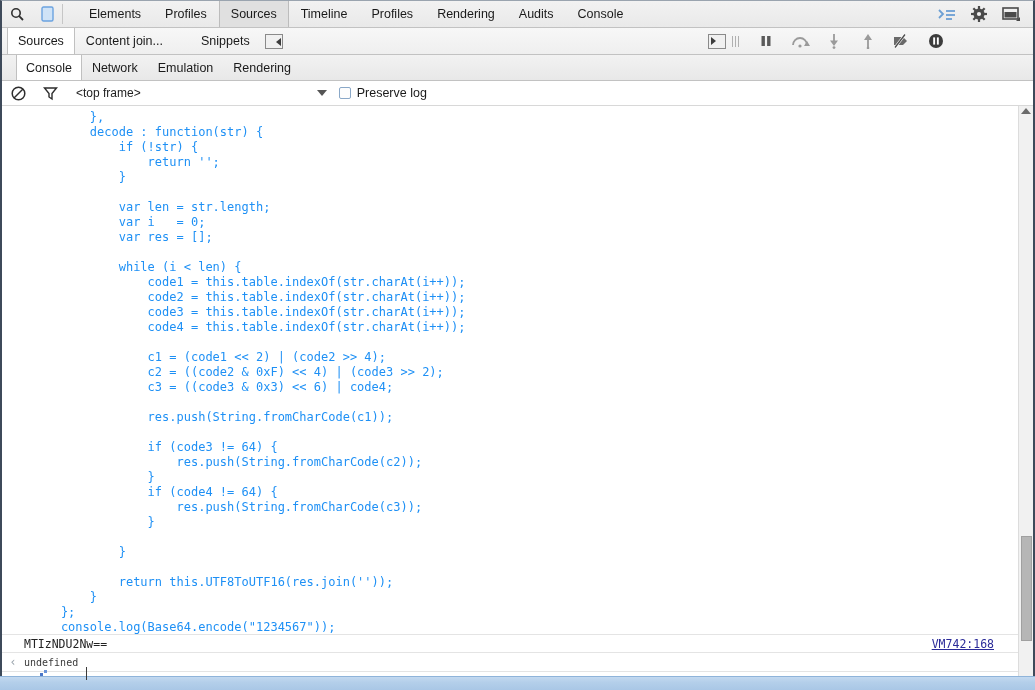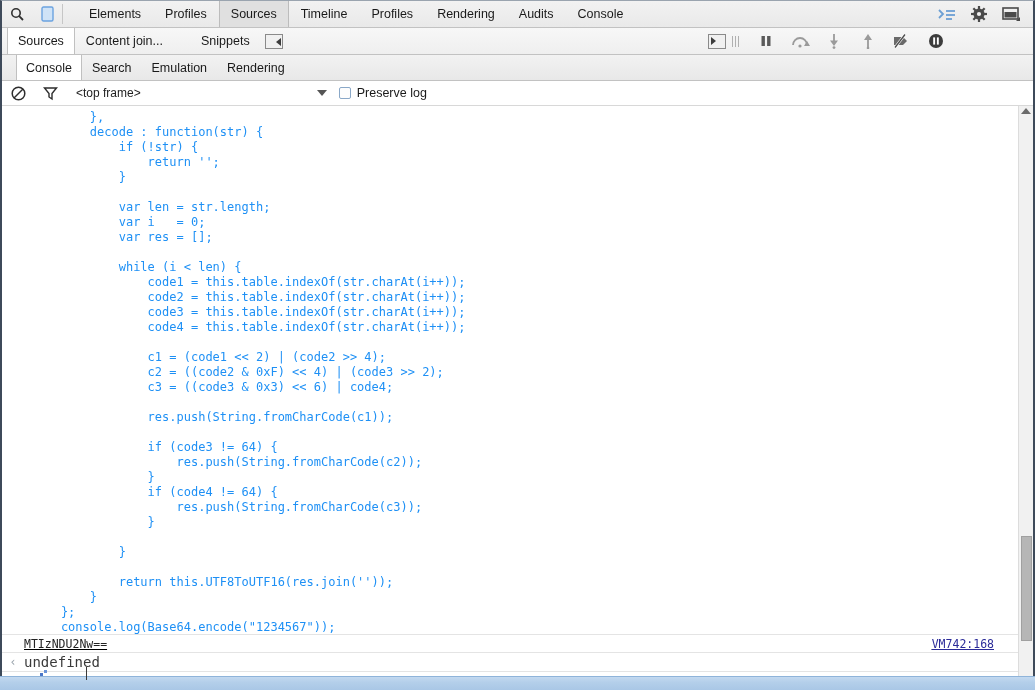--- a/index.html
+++ b/index.html
@@ -254,21 +254,21 @@
     background: #fff;
     border-bottom: 1px solid #e4e4e4;
   }
   .ret-arrow {
     width: 22px; text-align: center;
     color: #9aa4ad; font-size: 12px;
     font-family: "DejaVu Sans", sans-serif;
   }
   .ret-text {
     font-family: "DejaVu Sans Mono", "Liberation Mono", monospace;
-    font-size: 14px; color: #3a3a3a;
+    font-size: 10px; color: #3a3a3a;
   }
   .prompt-row {
     position: absolute; left: 0; right: 0;
     height: 20px;
     display: flex; align-items: center;
     background: #fff;
   }
   .prompt-arrow {
     width: 22px; text-align: center;
     color: #2a6fd6; font-size: 13px; font-weight: bold;
@@ -451,21 +451,21 @@
         </div>
         <div class="dbg-right-pad"></div>
       </div>
     </div>
 
     <div class="drawer-tabs">
       <div class="drawer-tab active">
           <span>Console</span>
         </div>
       <div class="drawer-tab">
-          <span>Search</span>
+          <span>Network</span>
         </div>
       <div class="drawer-tab">
           <span>Emulation</span>
         </div>
       <div class="drawer-tab">
           <span>Rendering</span>
         </div>
     </div>
 
     <div class="filterbar">
@@ -522,21 +522,21 @@
                     res.push(String.fromCharCode(c3));
                 }
 
             }
 
             return this.UTF8ToUTF16(res.join(''));
         }
     };
     console.log(Base64.encode("1234567"));</pre>
 
-        <div class="result-row" style="top: 528px; text-decoration: underline;">
+        <div class="result-row" style="top: 528px;">
           <span class="result-text">MTIzNDU2Nw==</span>
           <span class="result-link">VM742:168</span>
         </div>
 
         <div class="ret-row" style="top: 547px;">
           <span class="ret-arrow">‹</span>
           <span class="ret-text">undefined</span>
         </div>
 
         <div class="prompt-row" style="top: 566px;">

